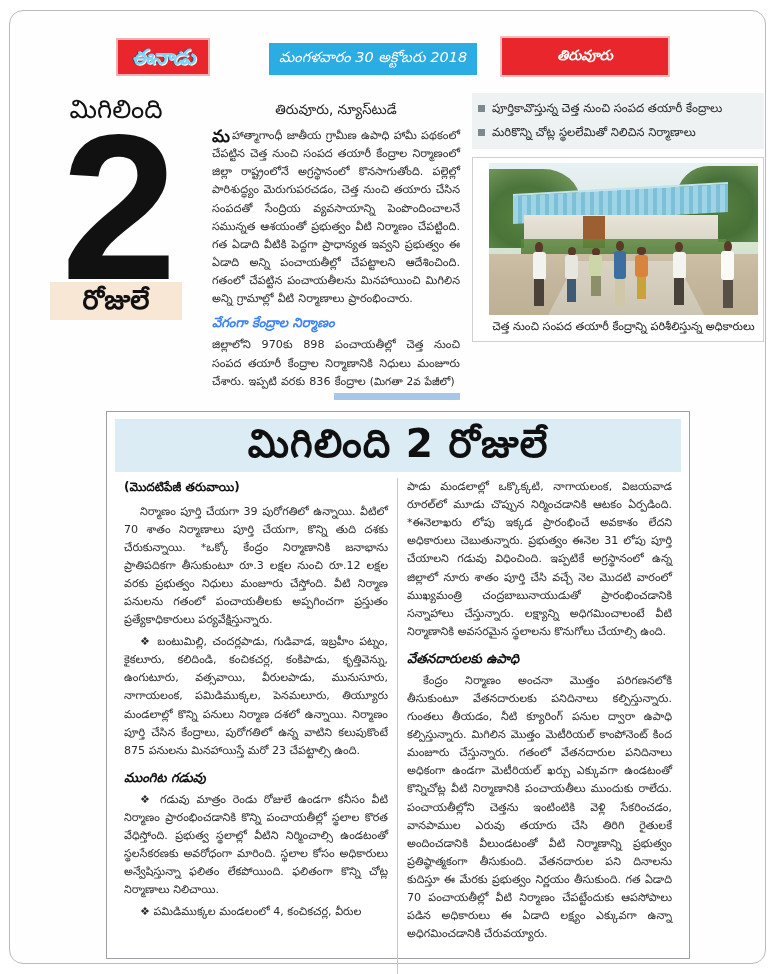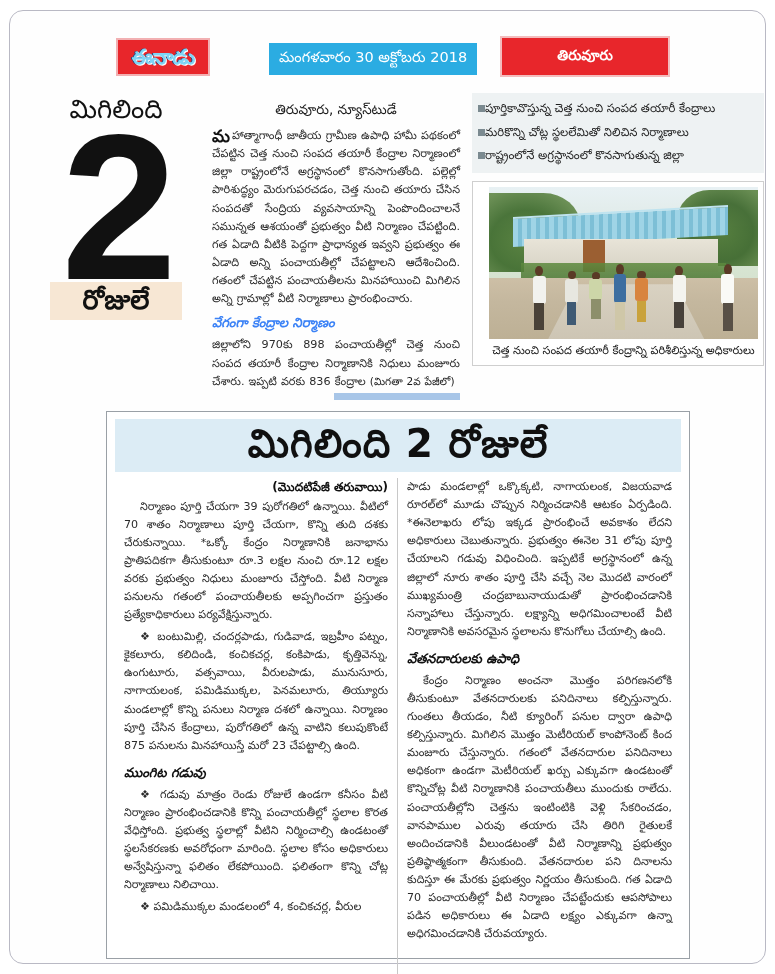--- a/index.html
+++ b/index.html
@@ -30,20 +30,21 @@
     position: absolute;
     left: 0; top: 0; right: 0; bottom: 0;
     padding: 16px 14px 8px 14px;
   }
 
   
   .masthead {
     position: relative;
     height: 52px;
     margin: 8px 0 4px 0;
+    font-style: italic;
   }
   .logo-eenadu {
     position: absolute;
     left: 92px; top: 3px;
     width: 94px; height: 38px;
     background: #e8262b;
     border: 2px solid #f2b0b2;
     display: flex; align-items: center; justify-content: center;
     overflow: hidden;
   }
@@ -188,20 +189,21 @@
     left: 448px; top: 0;
     width: 292px;
   }
   .bullet-box {
     background: #eef2f3;
     padding: 8px 10px 9px 6px;
   }
   .bullet-row {
     display: flex;
     align-items: flex-start;
+    gap: 7px;
     margin: 0 0 8px 0;
     font-family: "DejaVu Sans", sans-serif;
     font-size: 11.6px;
     line-height: 1.35;
     color: #1d1d1d;
     white-space: nowrap;
   }
   .bullet-row:last-child { margin-bottom: 0; }
   .bullet-sq {
     width: 7px; height: 7px;
@@ -293,23 +295,24 @@
     width: 50%;
     padding: 0 9px;
     font-family: "DejaVu Sans", sans-serif;
     font-size: 11.1px;
     line-height: 1.63;
     text-align: justify;
     color: #2a2a2a;
   }
   .scol.left { border-right: 1px solid #c8c8c8; }
   .cont-note {
-    text-align: right;
+    text-align: left;
     font-weight: bold;
     font-size: 12px;
+    margin-bottom: 5px;
     color: #111;
   }
   .scol p { margin: 0 0 4px 0; text-indent: 16px; }
   .scol p.noind { text-indent: 0; }
   .scol .sh {
     font-size: 13px;
     font-weight: bold;
     font-style: italic;
     text-indent: 0;
     margin: 7px 0 3px 0;
@@ -354,24 +357,20 @@
 
       <div class="right-col">
         <div class="bullet-box">
           <div class="bullet-row">
             <span class="bullet-sq"></span>
             <span>పూర్తికావొస్తున్న చెత్త నుంచి సంపద తయారీ కేంద్రాలు</span>
           </div>
           <div class="bullet-row">
             <span class="bullet-sq"></span>
             <span>మరికొన్ని చోట్ల స్థలలేమితో నిలిచిన నిర్మాణాలు</span>
-          </div>
-          <div class="bullet-row">
-            <span class="bullet-sq"></span>
-            <span>రాష్ట్రంలోనే అగ్రస్థానంలో కొనసాగుతున్న జిల్లా</span>
           </div>
         </div>
 
         <div class="photo-wrap">
           <div class="photo">
             <div class="ph-sky"></div>
             <div class="ph-trees-l"></div>
             <div class="ph-trees-r"></div>
             <div class="ph-roof"></div>
             <div class="ph-wall"></div>

